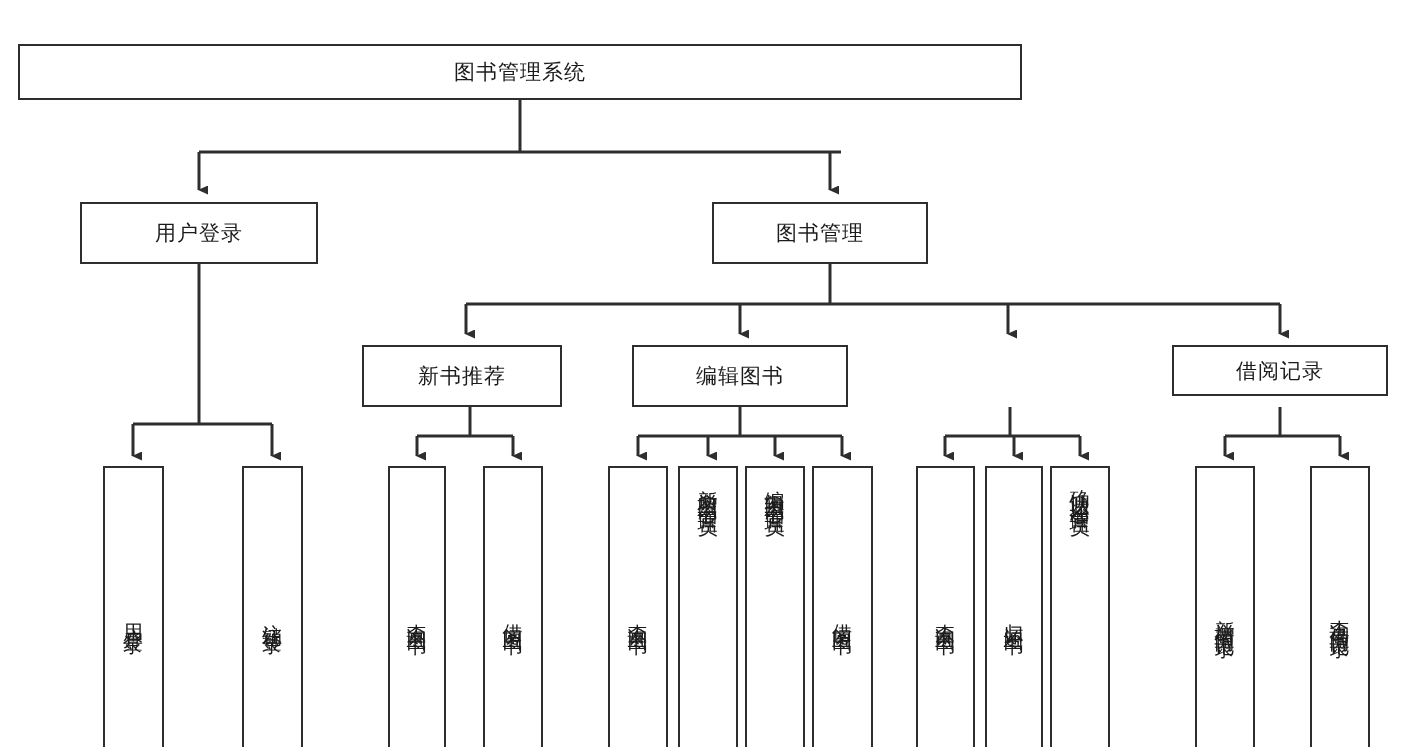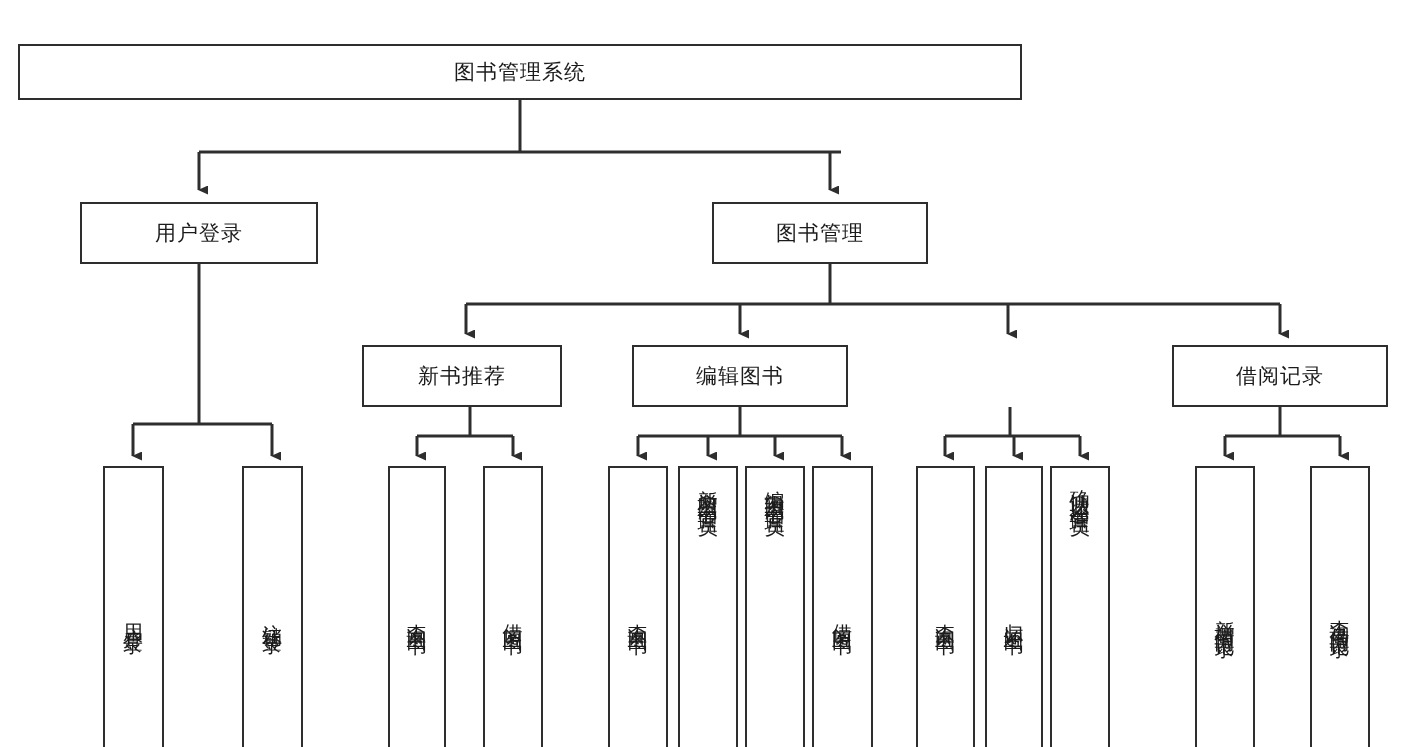--- a/index.html
+++ b/index.html
@@ -126,21 +126,21 @@
   <div class="node horizontal" style="left:712px; top:170px; width:216px; height:62px;">
     <span>图书管理</span>
   </div>
 
   <div class="node horizontal" style="left:362px; top:313px; width:200px; height:62px;">
     <span>新书推荐</span>
   </div>
   <div class="node horizontal" style="left:632px; top:313px; width:216px; height:62px;">
     <span>编辑图书</span>
   </div>
-  <div class="node horizontal" style="left:1172px; top:313px; width:216px; height:62px;">
+  <div class="node horizontal" style="left:1172px; top:313px; width:216px; height:51px;">
     <span>借阅记录</span>
   </div>
 
   <div class="node vertical" style="left:103px; top:434px; width:61px; height:299px;">
     <span class="vtext">用户登录</span>
   </div>
   <div class="node vertical" style="left:242px; top:434px; width:61px; height:299px;">
     <span class="vtext">注销登录</span>
   </div>
 

